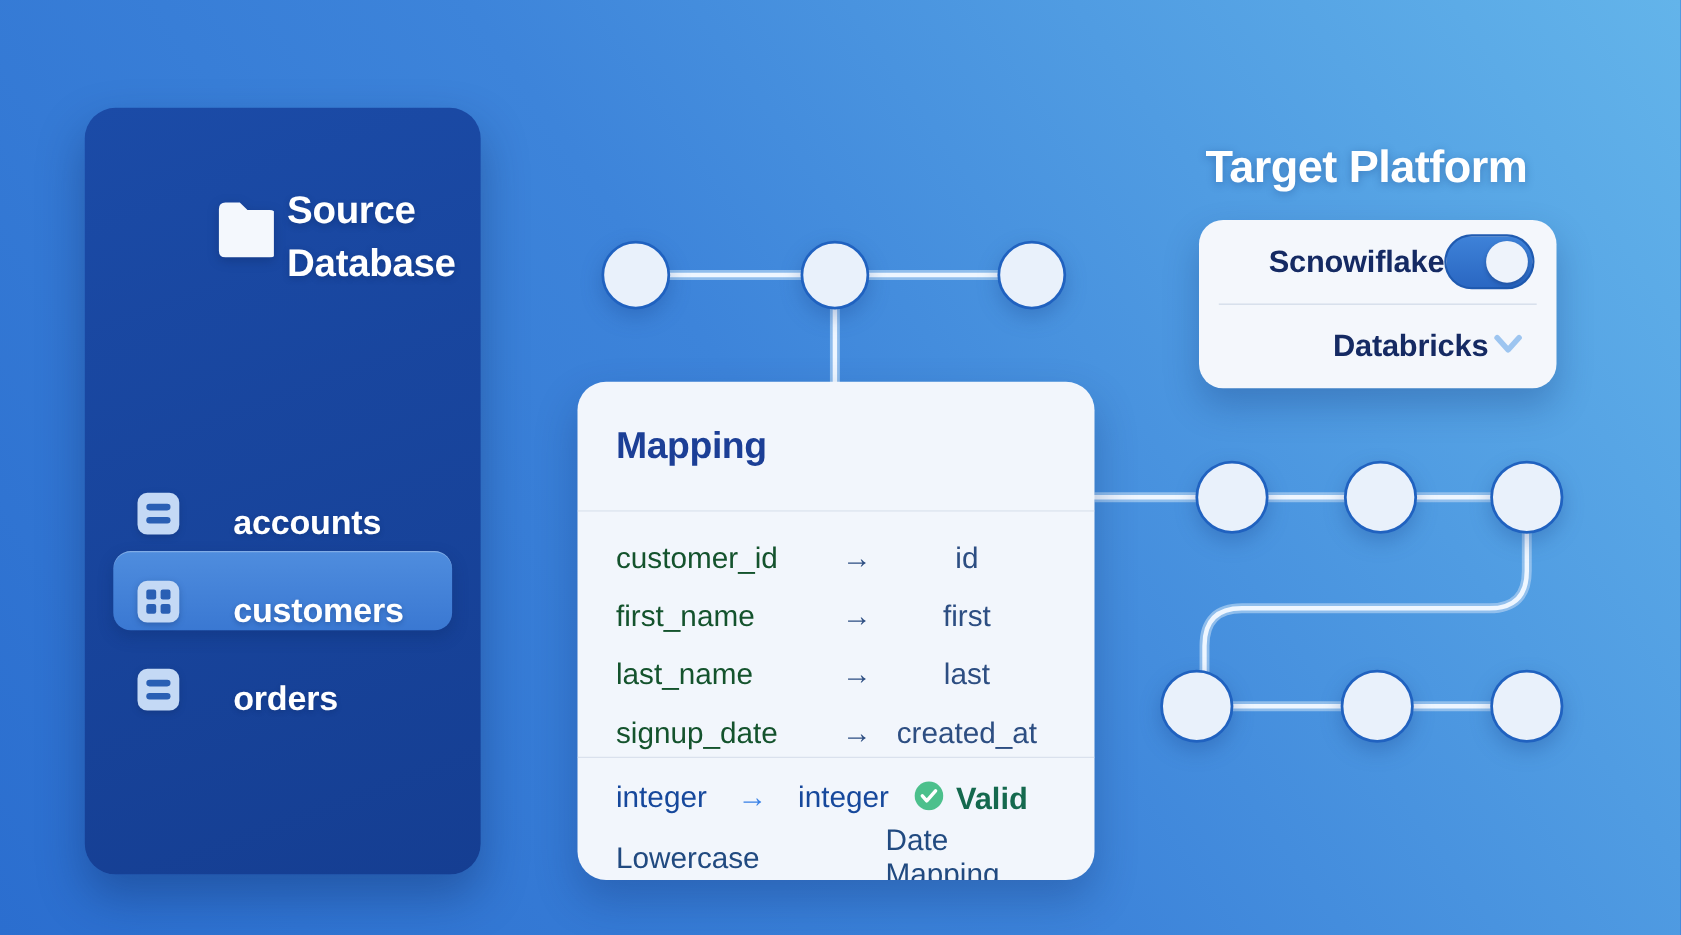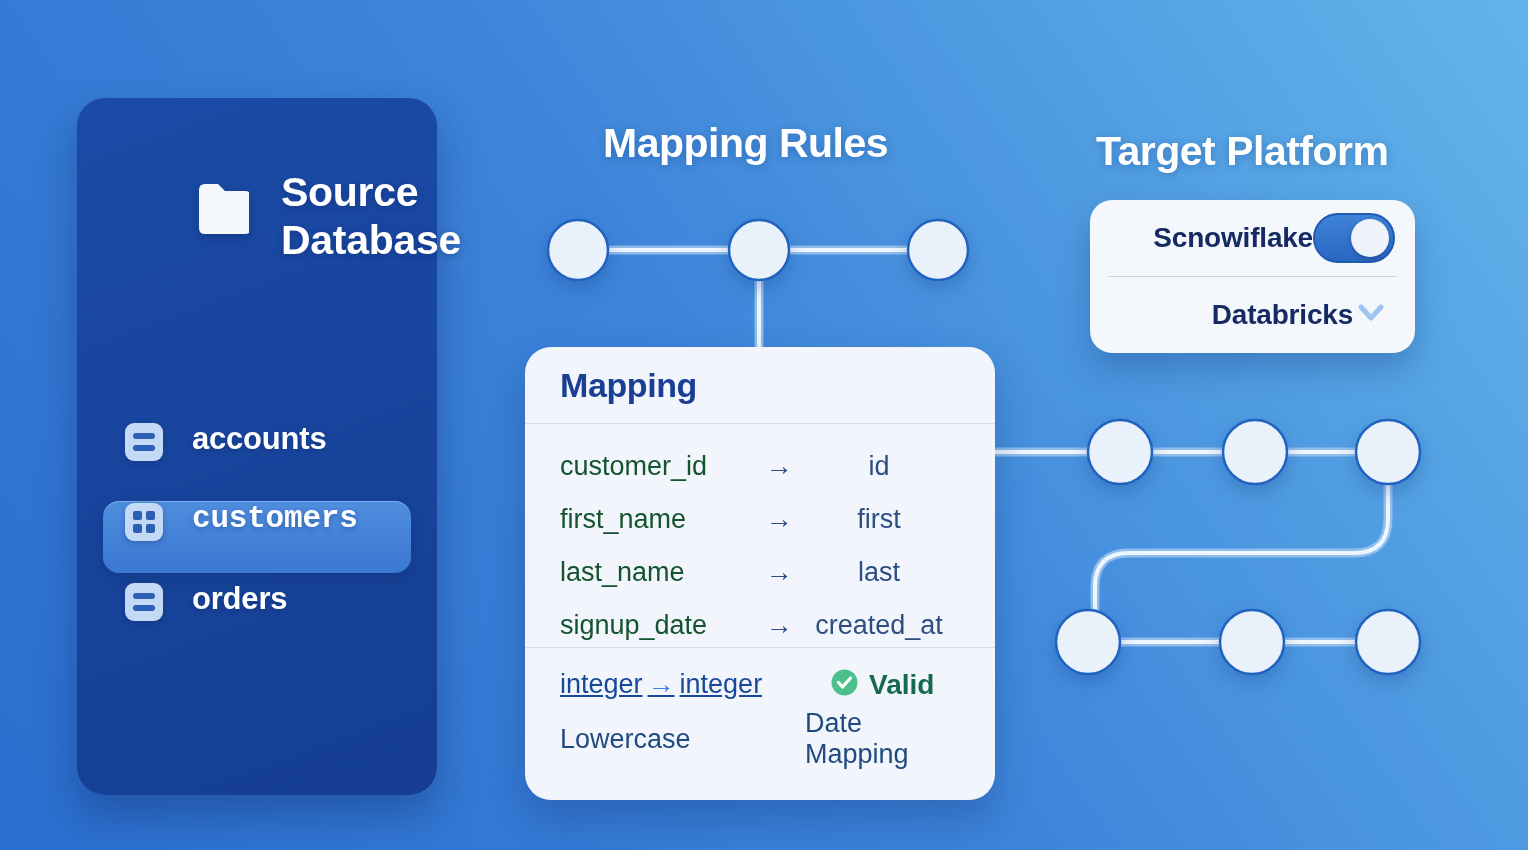--- a/index.html
+++ b/index.html
@@ -23,55 +23,54 @@
   .heading-target{left:1096px;top:128px;}
   
   .sidebar{
     position:absolute;z-index:2;left:77px;top:98px;width:360px;height:697px;
     border-radius:28px;background:linear-gradient(160deg,#1b4ba7 0%,#153e92 100%);
     box-shadow:0 20px 42px rgba(12,40,96,.38);
   }
   .sb-header{position:absolute;left:0;top:70px;width:100%;display:flex;align-items:flex-start;}
   .sb-folder{margin-left:118px;margin-top:8px;filter:drop-shadow(0 3px 5px rgba(10,35,90,.35));}
   .sb-title{
-    margin-left:32px;width:200px;color:#ffffff;font-size:41px;font-weight:700;
+    margin-left:12px;width:200px;color:#ffffff;font-size:35px;font-weight:700;
     line-height:48px;letter-spacing:-.3px;text-shadow:0 2px 6px rgba(10,35,90,.35);
   }
   .sb-items{position:absolute;left:0;top:315px;width:100%;}
   .sb-item{
     position:relative;height:72px;margin:8px 26px;border-radius:16px;
-    display:flex;align-items:flex-start;cursor:pointer;
+    display:flex;align-items:flex-end;cursor:pointer;gap:20px;
   }
   .sb-item.selected{
     background:linear-gradient(180deg,#4f8dde 0%,#3a78d2 100%);
     box-shadow:inset 0 1px 0 rgba(255,255,255,.28),0 6px 14px rgba(12,40,96,.28);
-    font-family:Liberation Mono, monospace;
   }
   .sb-icon{margin-left:21px;flex:0 0 auto;filter:drop-shadow(0 2px 3px rgba(10,35,90,.3));}
   .sb-label{
     margin-left:28px;color:#ffffff;font-size:31px;font-weight:700;
     letter-spacing:-.2px;text-shadow:0 2px 5px rgba(10,35,90,.3);
   }
   
   .map-card{
     position:absolute;z-index:2;left:525px;top:347px;width:470px;height:453px;
     border-radius:26px;background:#f2f6fc;box-shadow:0 18px 38px rgba(15,48,110,.30);
     overflow:hidden;
   }
-  .map-header{height:77px;display:flex;align-items:center;padding-left:35px;
+  .map-header{height:118px;display:flex;align-items:center;padding-left:35px;
     border-bottom:1px solid #d8dfeb;box-sizing:border-box;}
   .map-title{color:#1c3f96;font-size:34px;font-weight:700;letter-spacing:-.4px;}
   .map-rows{padding:16px 35px 0 35px;height:207px;}
   .map-row{display:grid;grid-template-columns:200px 38px 162px;height:53px;align-items:center;}
   .map-src{color:#14532d;font-size:27px;font-weight:500;}
   .map-arr{color:#2d4e82;font-size:27px;font-weight:700;text-align:center;}
   .map-tgt{color:#2d4e82;font-size:27px;font-weight:500;text-align:center;}
   .map-footer{border-top:1px solid #d8dfeb;padding:13px 35px 0 35px;}
   .f-row{display:grid;grid-template-columns:245px 1fr;height:47px;align-items:center;}
-  .type-map{color:#16489c;font-size:27px;font-weight:500;display:flex;gap:5px;align-items:center;text-decoration:underline;}
+  .type-map{color:#16489c;font-size:27px;font-weight:500;display:flex;gap:28px;align-items:center;}
   .f-arrow{color:#3b82e6;font-weight:700;}
   .valid-badge{display:flex;align-items:center;gap:11px;padding-left:26px;}
   .valid-text{color:#15694e;font-size:28px;font-weight:600;}
   .transform{color:#214a80;font-size:27px;font-weight:500;}
   
   .target-card{
     position:absolute;z-index:2;left:1090px;top:200px;width:325px;height:153px;
     border-radius:22px;background:#f4f7fc;box-shadow:0 16px 32px rgba(15,48,110,.28);text-align:right;
   }
   .t-row{height:76px;display:flex;align-items:center;padding:0 20px 0 30px;box-sizing:border-box;cursor:pointer;}
@@ -114,21 +113,20 @@
       <circle cx="938" cy="250" r="30"></circle>
       <circle cx="1120" cy="452" r="32"></circle>
       <circle cx="1255" cy="452" r="32"></circle>
       <circle cx="1388" cy="452" r="32"></circle>
       <circle cx="1088" cy="642" r="32"></circle>
       <circle cx="1252" cy="642" r="32"></circle>
       <circle cx="1388" cy="642" r="32"></circle>
     </g>
   </svg>
 
-  <div class="heading heading-mapping">Mapping Rules</div>
   <div class="heading heading-target">Target Platform</div>
 
   <aside class="sidebar">
     <div class="sb-header">
       <span class="sb-folder">
         <svg width="54" height="58" viewBox="0 0 54 58">
           <path d="M4 14 q0-6 6-6 h13 l7 7 h20 q6 0 6 6 v31 q0 6 -6 6 H10 q-6 0 -6-6 z" fill="#f4f8fd"></path>
         </svg>
       </span>
       <div class="sb-title">Source Database</div>

